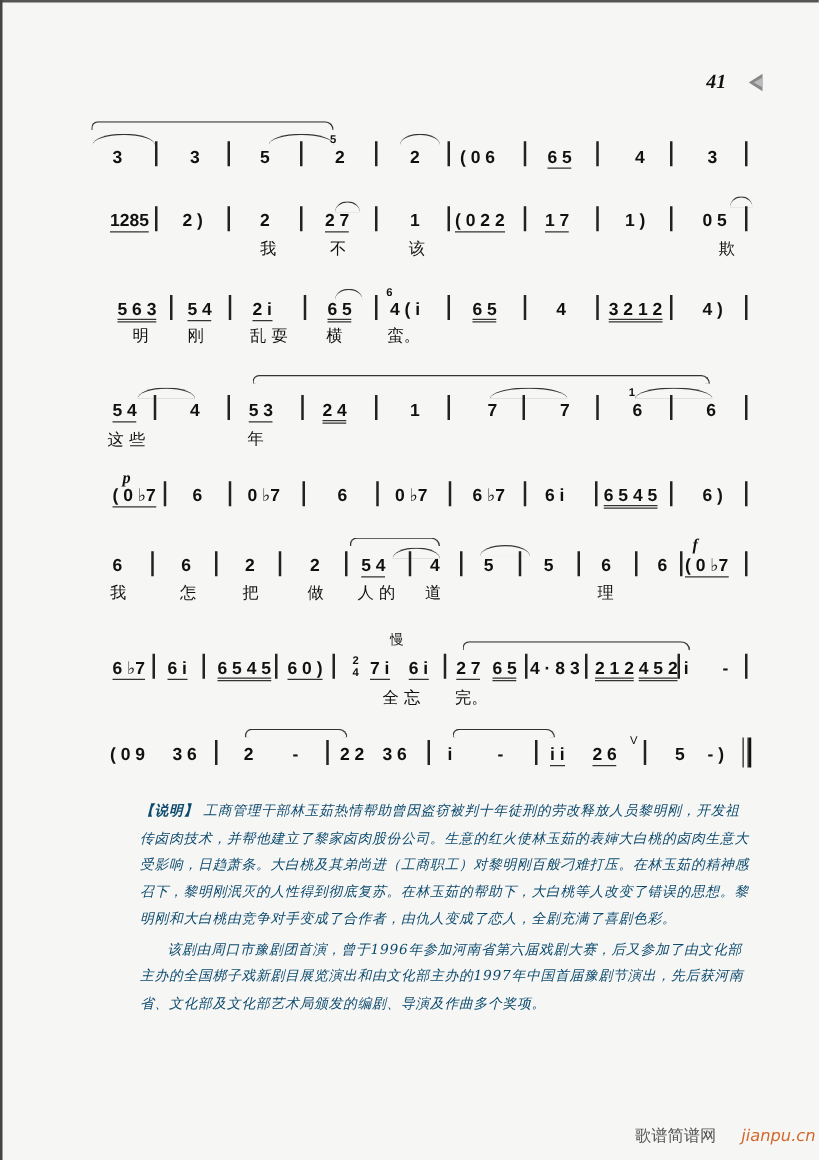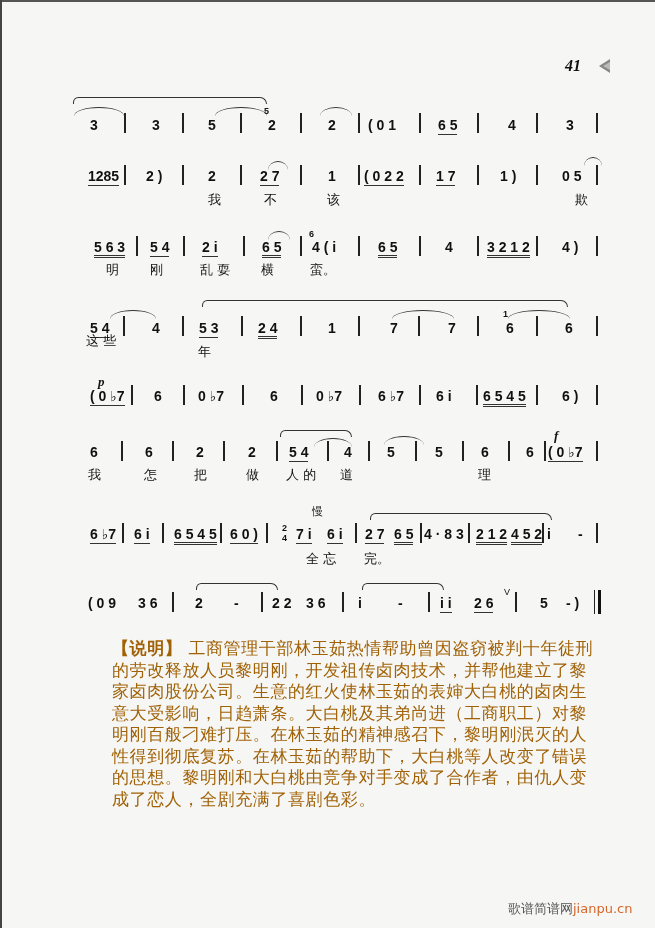--- a/index.html
+++ b/index.html
@@ -17,26 +17,26 @@
   .note { position:absolute; font-weight:bold; font-size:14px; line-height:16px; white-space:pre; }
   .note.ul { border-bottom:1px solid #333; padding-bottom:1px; }
   .note.ul2 { border-bottom:3px double #333; padding-bottom:0; }
   .bar { position:absolute; width:1.5px; height:20px; background:#222; }
   .bar.dbl { width:1px; box-shadow:4px 0 0 0 #111, 5px 0 0 0 #111, 6px 0 0 0 #111; }
   .lyric { position:absolute; font-family:"DejaVu Sans", sans-serif; font-size:13px; line-height:14px; }
   .slur { position:absolute; border-top:1.2px solid #333; border-radius:50% 50% 0 0 / 100% 100% 0 0; height:8px; }
   .tie-long { position:absolute; height:6px; border-top:1.2px solid #333; border-right:1.2px solid #333; border-left:1.2px solid #333; border-radius:6px 8px 0 0; }
   .small { position:absolute; font-size:9px; line-height:9px; font-weight:bold; }
   .dyn { position:absolute; font-family:"Liberation Serif", serif; font-style:italic; font-weight:bold; font-size:13px; }
-  .text-block { position:absolute; left:112px; width:490px; font-family:"DejaVu Serif", serif; font-size:17px; line-height:21.5px; letter-spacing:0.6px; color:#a16207; }
+  .text-block { position:absolute; left:112px; width:490px; font-family:"DejaVu Serif", serif; font-size:11px; line-height:21.5px; letter-spacing:0.6px; color:#0c4a6e;font-style:italic; }
   .text-block p { margin:0; text-indent:0; }
   .text-block .label { font-weight:bold; font-family:"DejaVu Sans", sans-serif; }
   .indent { text-indent:2em !important; }
   .watermark { position:absolute; left:508px; top:900px; font-family:"DejaVu Sans", sans-serif; font-size:13px; color:#555; }
-  .watermark .wm-url { color:#d4682c; margin-left:0; }
+  .watermark .wm-url { color:#d4682c; margin-left:20px;font-style:italic; }
 </style>
 </head>
 <body>
 
 <div class="page-edge-top"></div>
 <div class="page-edge-left"></div>
 
 <div class="page-number">41</div>
 <svg class="page-mark" viewBox="0 0 14 16">
   <polygon points="13,1 2,8 13,15" fill="#888"></polygon>
@@ -52,21 +52,21 @@
   <div class="bar" style="left:124px; top:18px;"></div>
   <div class="note" style="left:152px; top:22px;">3</div>
   <div class="bar" style="left:182px; top:18px;"></div>
   <div class="note" style="left:208px; top:22px;">5</div>
   <div class="bar" style="left:240px; top:18px;"></div>
   <div class="small" style="left:264px; top:12px;">5</div>
   <div class="note" style="left:268px; top:22px;">2</div>
   <div class="bar" style="left:300px; top:18px;"></div>
   <div class="note" style="left:328px; top:22px;">2</div>
   <div class="bar" style="left:358px; top:18px;"></div>
-  <div class="note" style="left:368px; top:22px;">( 0 1</div>
+  <div class="note" style="left:368px; top:22px;">( 0 6</div>
   <div class="bar" style="left:419px; top:18px;"></div>
   <div class="note ul" style="left:438px; top:22px;">6 5</div>
   <div class="bar" style="left:477px; top:18px;"></div>
   <div class="note" style="left:508px; top:22px;">4</div>
   <div class="bar" style="left:536px; top:18px;"></div>
   <div class="note" style="left:566px; top:22px;">3</div>
   <div class="bar" style="left:596px; top:18px;"></div>
 </div>
 
 <div class="row" style="top:155px;">
@@ -141,21 +141,21 @@
   <div class="bar" style="left:358px; top:18px;"></div>
   <div class="note" style="left:390px; top:22px;">7</div>
   <div class="bar" style="left:418px; top:18px;"></div>
   <div class="note" style="left:448px; top:22px;">7</div>
   <div class="bar" style="left:477px; top:18px;"></div>
   <div class="small" style="left:503px; top:12px;">1</div>
   <div class="note" style="left:506px; top:22px;">6</div>
   <div class="bar" style="left:536px; top:18px;"></div>
   <div class="note" style="left:565px; top:22px;">6</div>
   <div class="bar" style="left:596px; top:18px;"></div>
-  <div class="lyric" style="left:86px; top:36px;">这 些</div>
+  <div class="lyric" style="left:86px; top:48px;">这 些</div>
   <div class="lyric" style="left:198px; top:47px;">年</div>
 </div>
 
 <div class="row" style="top:375px;">
   <div class="dyn" style="left:98px; top:-1px;">p</div>
   <div class="note ul" style="left:90px; top:13px;">( 0 ♭7</div>
   <div class="bar" style="left:131px; top:10px;"></div>
   <div class="note" style="left:154px; top:13px;">6</div>
   <div class="bar" style="left:183px; top:10px;"></div>
   <div class="note" style="left:198px; top:13px;">0 ♭7</div>
@@ -263,17 +263,18 @@
   <div class="note" style="left:540px; top:15px;">5</div>
   <div class="note" style="left:566px; top:15px;">- )</div>
   <div class="bar dbl" style="left:594px; top:10px; height:24px;"></div>
 </div>
 
 <div class="text-block" style="top:638px; left:112px; width:490px;">
   <p style="text-indent:0;">
     <span class="label">【说明】</span>
     <span>工商管理干部林玉茹热情帮助曾因盗窃被判十年徒刑的劳改释放人员黎明刚，开发祖传卤肉技术，并帮他建立了黎家卤肉股份公司。生意的红火使林玉茹的表婶大白桃的卤肉生意大受影响，日趋萧条。大白桃及其弟尚进（工商职工）对黎明刚百般刁难打压。在林玉茹的精神感召下，黎明刚泯灭的人性得到彻底复苏。在林玉茹的帮助下，大白桃等人改变了错误的思想。黎明刚和大白桃由竞争对手变成了合作者，由仇人变成了恋人，全剧充满了喜剧色彩。</span>
   </p>
+  <p class="indent" style="margin-top:3px;">该剧由周口市豫剧团首演，曾于1996年参加河南省第六届戏剧大赛，后又参加了由文化部主办的全国梆子戏新剧目展览演出和由文化部主办的1997年中国首届豫剧节演出，先后获河南省、文化部及文化部艺术局颁发的编剧、导演及作曲多个奖项。</p>
 </div>
 
 <div class="watermark">
   <span>歌谱简谱网</span><span class="wm-url">jianpu.cn</span>
 </div>
 
 </body></html>

